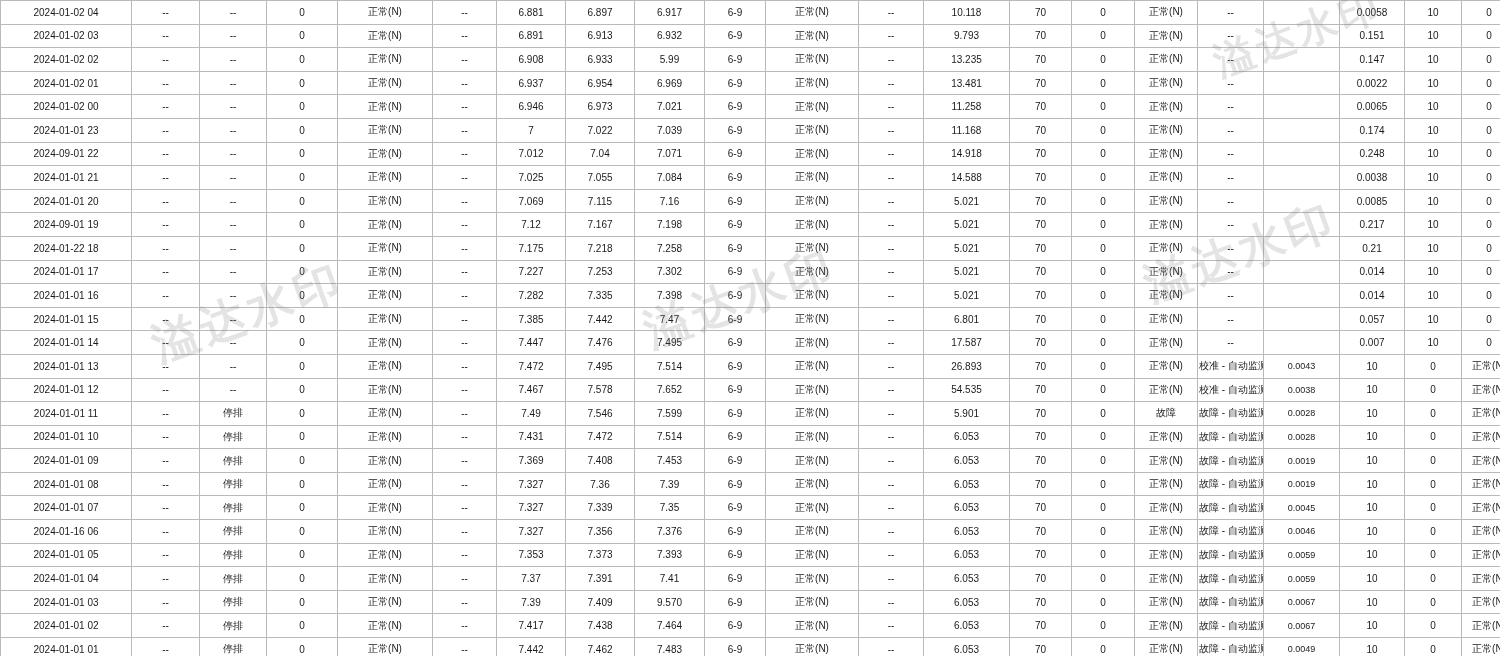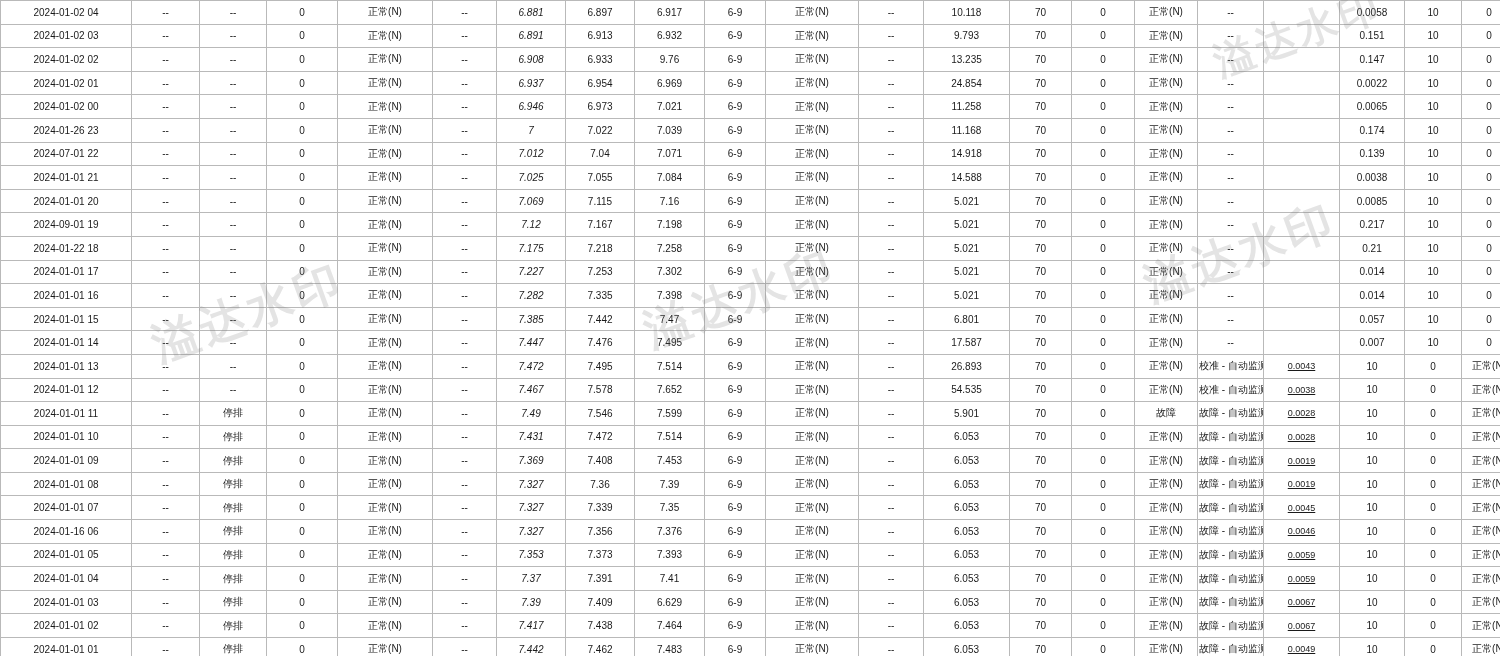--- a/index.html
+++ b/index.html
@@ -35,32 +35,32 @@
     padding: 0 1px;
     white-space: nowrap;
     overflow: hidden;
   }
   td.c0  { width: 128px; }
   td.c1  { width: 65px; }
   td.c2  { width: 64px; }
   td.c3  { width: 68px; }
   td.c4  { width: 92px; }
   td.c5  { width: 61px; }
-  td.c6  { width: 66px; font-style: italic; }
+  td.c6  { width: 66px; }
   td.c7  { width: 66px; }
   td.c8  { width: 67px; }
   td.c9  { width: 58px; }
   td.c10 { width: 90px; }
   td.c11 { width: 62px; }
   td.c12 { width: 83px; margin-top: 19px; }
   td.c13 { width: 59px; }
   td.c14 { width: 60px; }
   td.c15 { width: 60px; }
   td.c16 { width: 63px; }
-  td.c17 { width: 73px; text-decoration: underline; }
+  td.c17 { width: 73px; }
   td.c18 { width: 62px; }
   td.c19 { width: 54px; }
   td.c20 { width: 52px; }
 
   td.wrap {
     white-space: normal;
     line-height: 10px;
     font-size: 9px;
     word-break: break-all;
   }
@@ -138,21 +138,21 @@
         </tr>
         <tr>
           <td class="c0">2024-01-02 02</td>
           <td class="c1">--</td>
           <td class="c2">--</td>
           <td class="c3">0</td>
           <td class="c4">正常(N)</td>
           <td class="c5">--</td>
           <td class="c6">6.908</td>
           <td class="c7">6.933</td>
-          <td class="c8">9.76</td>
+          <td class="c8">5.99</td>
           <td class="c9">6-9</td>
           <td class="c10">正常(N)</td>
           <td class="c11">--</td>
           <td class="c12">13.235</td>
           <td class="c13">70</td>
           <td class="c14">0</td>
           <td class="c15">正常(N)</td>
           <td class="c16">--</td>
           <td class="c17 wrap"></td>
           <td class="c18">0.147</td>
@@ -165,21 +165,21 @@
           <td class="c2">--</td>
           <td class="c3">0</td>
           <td class="c4">正常(N)</td>
           <td class="c5">--</td>
           <td class="c6">6.937</td>
           <td class="c7">6.954</td>
           <td class="c8">6.969</td>
           <td class="c9">6-9</td>
           <td class="c10">正常(N)</td>
           <td class="c11">--</td>
-          <td class="c12">24.854</td>
+          <td class="c12">13.481</td>
           <td class="c13">70</td>
           <td class="c14">0</td>
           <td class="c15">正常(N)</td>
           <td class="c16">--</td>
           <td class="c17 wrap"></td>
           <td class="c18">0.0022</td>
           <td class="c19">10</td>
           <td class="c20">0</td>
         </tr>
         <tr>
@@ -199,21 +199,21 @@
           <td class="c13">70</td>
           <td class="c14">0</td>
           <td class="c15">正常(N)</td>
           <td class="c16">--</td>
           <td class="c17 wrap"></td>
           <td class="c18">0.0065</td>
           <td class="c19">10</td>
           <td class="c20">0</td>
         </tr>
         <tr>
-          <td class="c0">2024-01-26 23</td>
+          <td class="c0">2024-01-01 23</td>
           <td class="c1">--</td>
           <td class="c2">--</td>
           <td class="c3">0</td>
           <td class="c4">正常(N)</td>
           <td class="c5">--</td>
           <td class="c6">7</td>
           <td class="c7">7.022</td>
           <td class="c8">7.039</td>
           <td class="c9">6-9</td>
           <td class="c10">正常(N)</td>
@@ -222,39 +222,39 @@
           <td class="c13">70</td>
           <td class="c14">0</td>
           <td class="c15">正常(N)</td>
           <td class="c16">--</td>
           <td class="c17 wrap"></td>
           <td class="c18">0.174</td>
           <td class="c19">10</td>
           <td class="c20">0</td>
         </tr>
         <tr>
-          <td class="c0">2024-07-01 22</td>
+          <td class="c0">2024-09-01 22</td>
           <td class="c1">--</td>
           <td class="c2">--</td>
           <td class="c3">0</td>
           <td class="c4">正常(N)</td>
           <td class="c5">--</td>
           <td class="c6">7.012</td>
           <td class="c7">7.04</td>
           <td class="c8">7.071</td>
           <td class="c9">6-9</td>
           <td class="c10">正常(N)</td>
           <td class="c11">--</td>
           <td class="c12">14.918</td>
           <td class="c13">70</td>
           <td class="c14">0</td>
           <td class="c15">正常(N)</td>
           <td class="c16">--</td>
           <td class="c17 wrap"></td>
-          <td class="c18">0.139</td>
+          <td class="c18">0.248</td>
           <td class="c19">10</td>
           <td class="c20">0</td>
         </tr>
         <tr>
           <td class="c0">2024-01-01 21</td>
           <td class="c1">--</td>
           <td class="c2">--</td>
           <td class="c3">0</td>
           <td class="c4">正常(N)</td>
           <td class="c5">--</td>
@@ -667,21 +667,21 @@
         </tr>
         <tr>
           <td class="c0">2024-01-01 03</td>
           <td class="c1">--</td>
           <td class="c2">停排</td>
           <td class="c3">0</td>
           <td class="c4">正常(N)</td>
           <td class="c5">--</td>
           <td class="c6">7.39</td>
           <td class="c7">7.409</td>
-          <td class="c8">6.629</td>
+          <td class="c8">9.570</td>
           <td class="c9">6-9</td>
           <td class="c10">正常(N)</td>
           <td class="c11">--</td>
           <td class="c12">6.053</td>
           <td class="c13">70</td>
           <td class="c14">0</td>
           <td class="c15">正常(N)</td>
           <td class="c16">故障 - 自动监测设备故障</td>
           <td class="c17 wrap">0.0067</td>
           <td class="c18">10</td>

